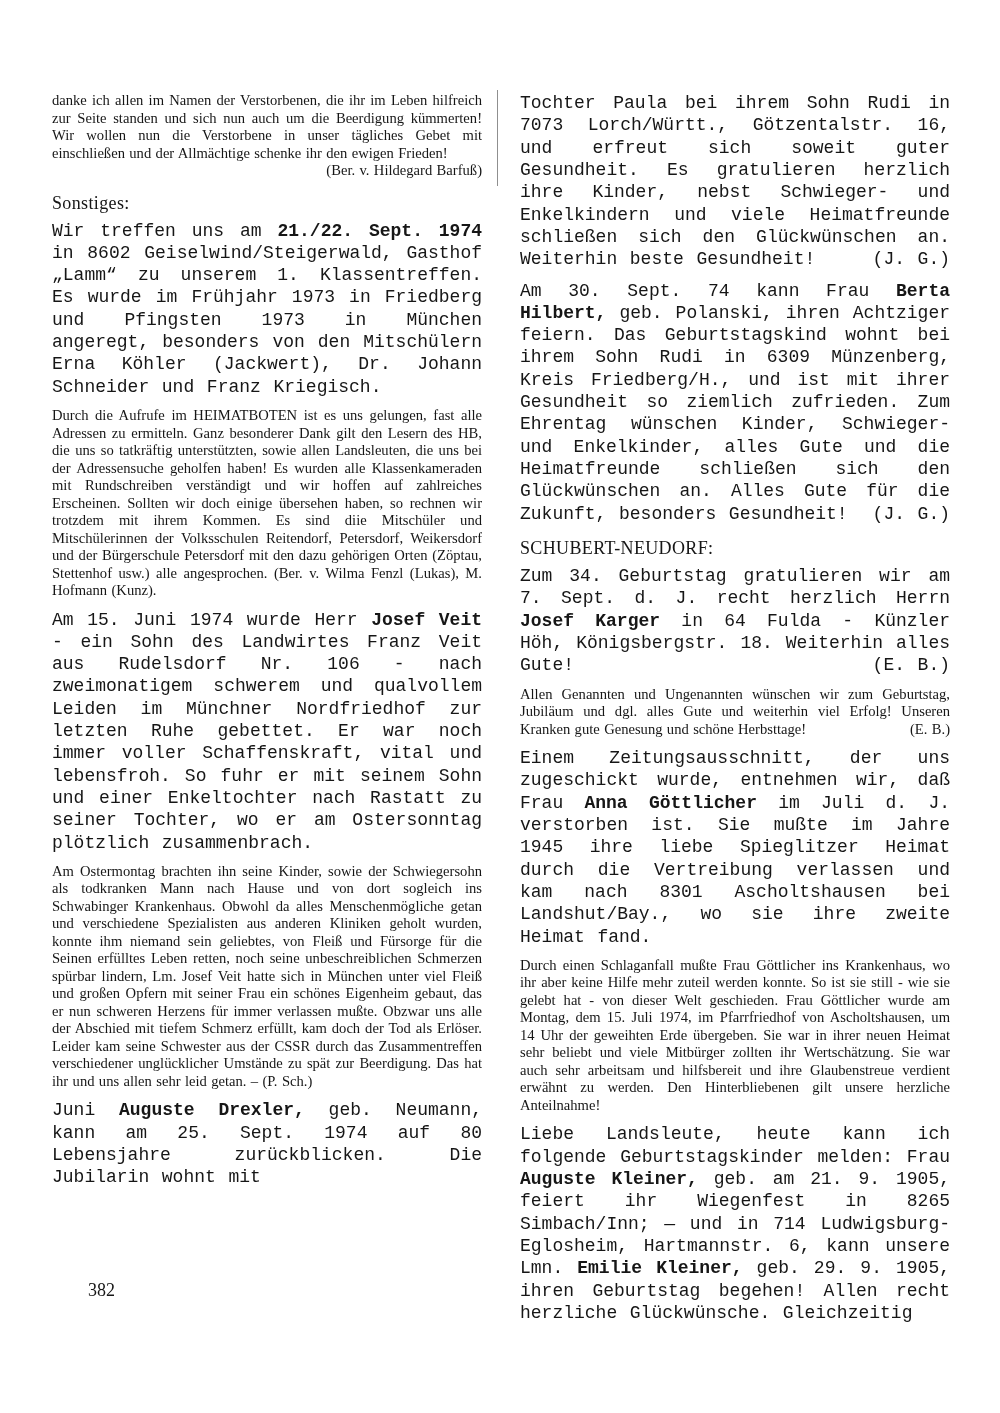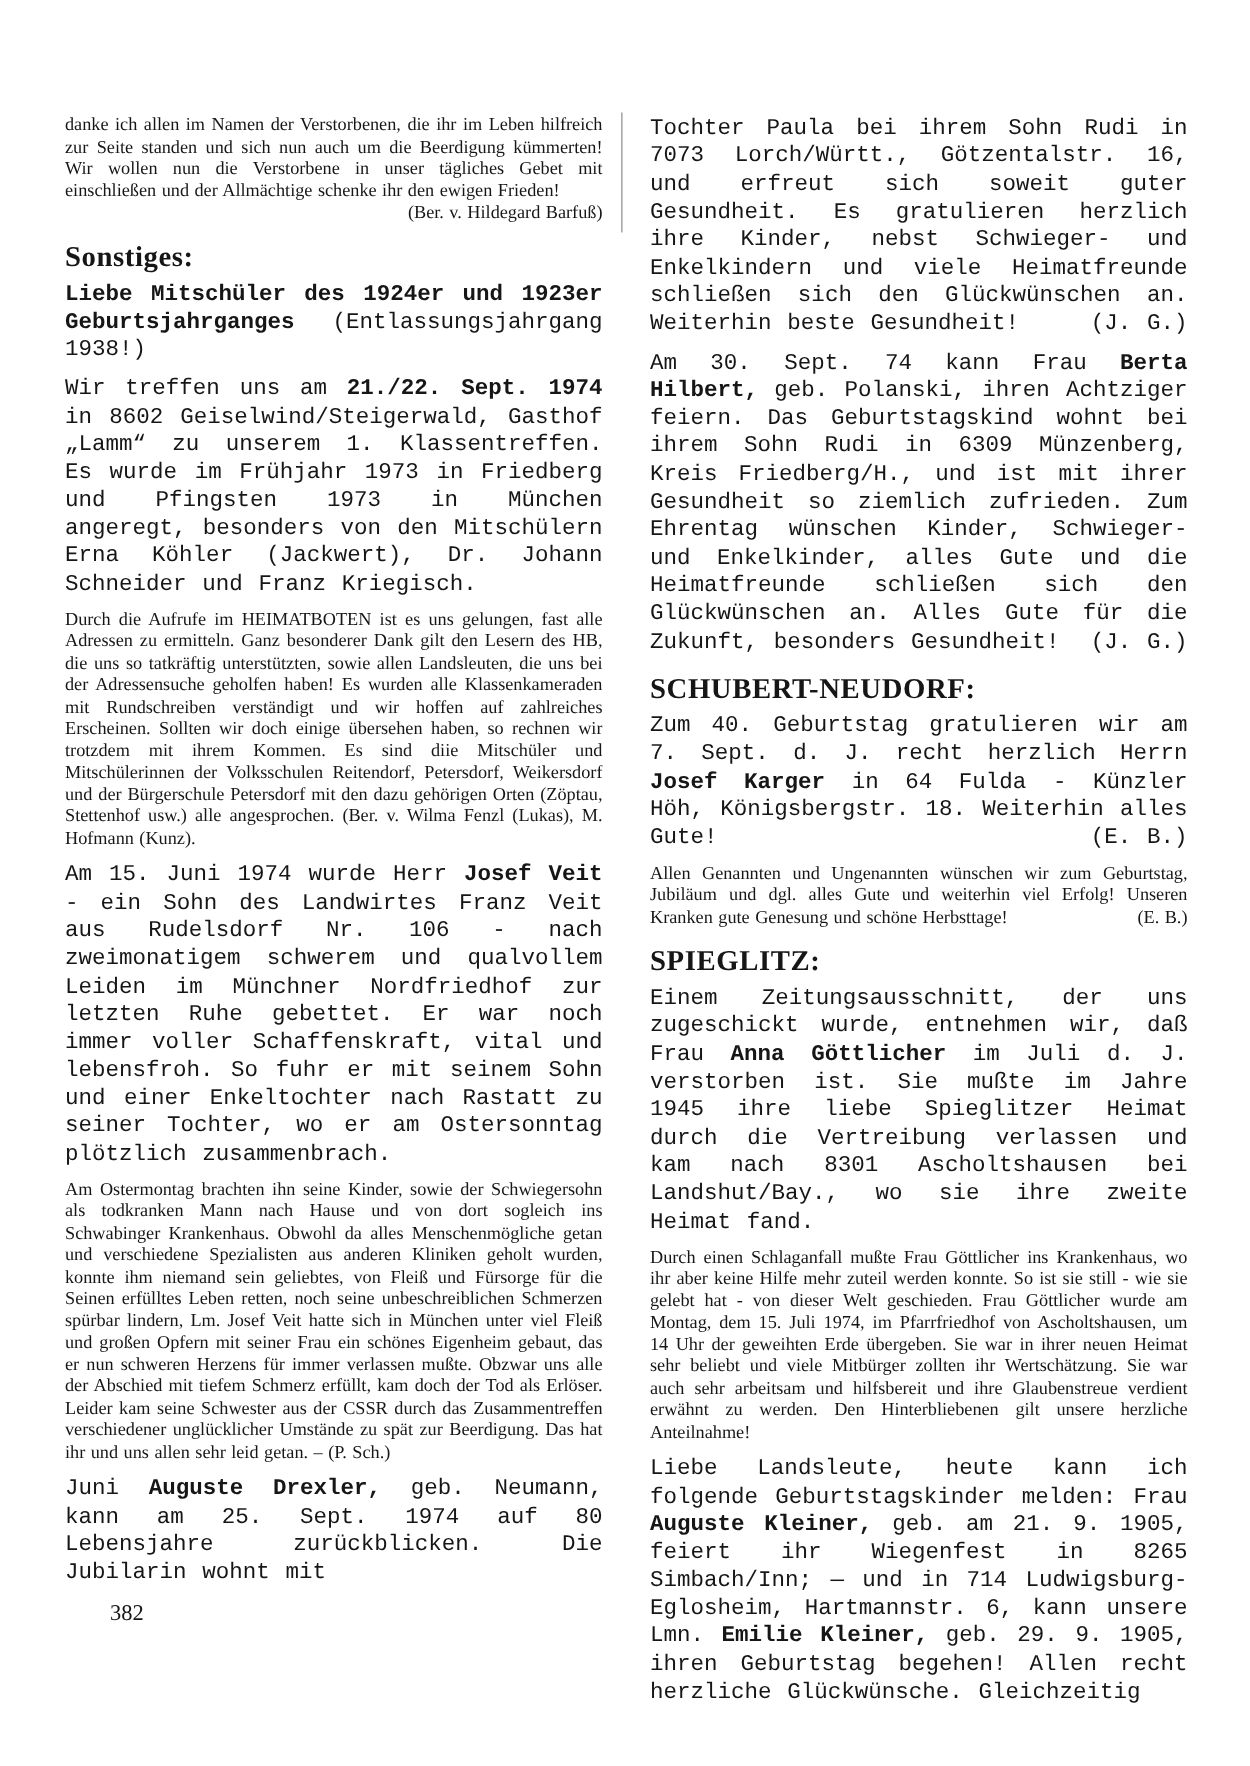--- a/index.html
+++ b/index.html
@@ -8,50 +8,48 @@
     background:#ffffff; color:#161616;
     font-family:"Liberation Serif","DejaVu Serif",serif;
   }
   .page { position:relative; width:1000px; height:1008px; box-sizing:border-box;
           padding:92px 50px 0 52px; background:#ffffff; }
   .columns { display:flex; gap:38px; align-items:flex-start; }
   .col { flex:1 1 0; min-width:0; }
   .block { margin:0 0 9px; text-align:justify; overflow:hidden; }
   .body  { font-size:18px;   line-height:1.24; word-spacing:0.10em;font-family:Liberation Mono, monospace; }
   .small { font-size:14.6px; line-height:1.20; word-spacing:0.05em; }
-  .heading { font-size:23px; font-weight:bold; margin:13px 0 6px; text-align:left;
+  .heading { font-size:18px; font-weight:normal; margin:13px 0 6px; text-align:left;
              letter-spacing:0.02em; }
   .b { font-weight:bold; }
   .sig { float:right; padding-left:12px; }
   .column-rule { position:absolute; left:497px; top:90px; width:1px; height:96px;
                  background:#8f8f8f; }
   .page-number { position:absolute; left:52px; top:1280px; font-size:18px;margin-left:36px; }
 </style>
 </head>
 <body>
 
 <div class="page">
   <div class="column-rule"></div>
   <div class="columns">
     <div class="col" id="col-left">
         <p class="block small"><span>danke ich allen im Namen der Verstorbenen, die ihr im Leben hilfreich zur Seite standen und sich nun auch um die Beerdigung kümmerten! Wir wollen nun die Verstorbene in unser tägliches Gebet mit einschließen und der Allmächtige schenke ihr den ewigen Frieden!</span><span class="sig">(Ber. v. Hildegard Barfuß)</span></p>
         <h2 class="block heading">Sonstiges:</h2>
-        <p class="block body"><span class="b">Liebe Mitschüler des 1924er und 1923er Geburtsjahrganges </span><span>(Entlassungsjahrgang 1938!)</span></p>
         <p class="block body"><span>Wir treffen uns am </span><span class="b">21./22. Sept. 1974</span><span> in 8602 Geiselwind/Steigerwald, Gasthof „Lamm“ zu unserem 1. Klassentreffen. Es wurde im Frühjahr 1973 in Friedberg und Pfingsten 1973 in München angeregt, besonders von den Mitschülern Erna Köhler (Jackwert), Dr. Johann Schneider und Franz Kriegisch.</span></p>
         <p class="block small"><span>Durch die Aufrufe im HEIMATBOTEN ist es uns gelungen, fast alle Adressen zu ermitteln. Ganz besonderer Dank gilt den Lesern des HB, die uns so tatkräftig unterstützten, sowie allen Landsleuten, die uns bei der Adressensuche geholfen haben! Es wurden alle Klassenkameraden mit Rundschreiben verständigt und wir hoffen auf zahlreiches Erscheinen. Sollten wir doch einige übersehen haben, so rechnen wir trotzdem mit ihrem Kommen. Es sind diie Mitschüler und Mitschülerinnen der Volksschulen Reitendorf, Petersdorf, Weikersdorf und der Bürgerschule Petersdorf mit den dazu gehörigen Orten (Zöptau, Stettenhof usw.) alle angesprochen. (Ber. v. Wilma Fenzl (Lukas), M. Hofmann (Kunz).</span></p>
         <p class="block body"><span>Am 15. Juni 1974 wurde Herr </span><span class="b">Josef Veit</span><span> - ein Sohn des Landwirtes Franz Veit aus Rudelsdorf Nr. 106 - nach zweimonatigem schwerem und qualvollem Leiden im Münchner Nordfriedhof zur letzten Ruhe gebettet. Er war noch immer voller Schaffenskraft, vital und lebensfroh. So fuhr er mit seinem Sohn und einer Enkeltochter nach Rastatt zu seiner Tochter, wo er am Ostersonntag plötzlich zusammenbrach.</span></p>
         <p class="block small"><span>Am Ostermontag brachten ihn seine Kinder, sowie der Schwiegersohn als todkranken Mann nach Hause und von dort sogleich ins Schwabinger Krankenhaus. Obwohl da alles Menschenmögliche getan und verschiedene Spezialisten aus anderen Kliniken geholt wurden, konnte ihm niemand sein geliebtes, von Fleiß und Fürsorge für die Seinen erfülltes Leben retten, noch seine unbeschreiblichen Schmerzen spürbar lindern, Lm. Josef Veit hatte sich in München unter viel Fleiß und großen Opfern mit seiner Frau ein schönes Eigenheim gebaut, das er nun schweren Herzens für immer verlassen mußte. Obzwar uns alle der Abschied mit tiefem Schmerz erfüllt, kam doch der Tod als Erlöser. Leider kam seine Schwester aus der CSSR durch das Zusammentreffen verschiedener unglücklicher Umstände zu spät zur Beerdigung. Das hat ihr und uns allen sehr leid getan. – (P. Sch.)</span></p>
         <p class="block body"><span>Juni </span><span class="b">Auguste Drexler,</span><span> geb. Neumann, kann am 25. Sept. 1974 auf 80 Lebensjahre zurückblicken. Die Jubilarin wohnt mit</span></p>
       </div>
     <div class="col" id="col-right">
         <p class="block body"><span>Tochter Paula bei ihrem Sohn Rudi in 7073 Lorch/Württ., Götzentalstr. 16, und erfreut sich soweit guter Gesundheit. Es gratulieren herzlich ihre Kinder, nebst Schwieger- und Enkelkindern und viele Heimatfreunde schließen sich den Glückwünschen an. Weiterhin beste Gesundheit!</span><span class="sig">(J. G.)</span></p>
         <p class="block body"><span>Am 30. Sept. 74 kann Frau </span><span class="b">Berta Hilbert,</span><span> geb. Polanski, ihren Achtziger feiern. Das Geburtstagskind wohnt bei ihrem Sohn Rudi in 6309 Münzenberg, Kreis Friedberg/H., und ist mit ihrer Gesundheit so ziemlich zufrieden. Zum Ehrentag wünschen Kinder, Schwieger- und Enkelkinder, alles Gute und die Heimatfreunde schließen sich den Glückwünschen an. Alles Gute für die Zukunft, besonders Gesundheit!</span><span class="sig">(J. G.)</span></p>
         <h2 class="block heading">SCHUBERT-NEUDORF:</h2>
-        <p class="block body"><span>Zum 40. Geburtstag gratulieren wir am 7. Sept. d. J. recht herzlich Herrn </span><span class="b">Josef Karger</span><span> in 64 Fulda - Künzler Höh, Königsbergstr. 18. Weiterhin alles Gute!</span><span class="sig">(E. B.)</span></p>
+        <p class="block body"><span>Zum 34. Geburtstag gratulieren wir am 7. Sept. d. J. recht herzlich Herrn </span><span class="b">Josef Karger</span><span> in 64 Fulda - Künzler Höh, Königsbergstr. 18. Weiterhin alles Gute!</span><span class="sig">(E. B.)</span></p>
         <p class="block small"><span>Allen Genannten und Ungenannten wünschen wir zum Geburtstag, Jubiläum und dgl. alles Gute und weiterhin viel Erfolg! Unseren Kranken gute Genesung und schöne Herbsttage!</span><span class="sig">(E. B.)</span></p>
-        <h2 class="block heading">SPIEGLITZ:</h2>
         <p class="block body"><span>Einem Zeitungsausschnitt, der uns zugeschickt wurde, entnehmen wir, daß Frau </span><span class="b">Anna Göttlicher</span><span> im Juli d. J. verstorben ist. Sie mußte im Jahre 1945 ihre liebe Spieglitzer Heimat durch die Vertreibung verlassen und kam nach 8301 Ascholtshausen bei Landshut/Bay., wo sie ihre zweite Heimat fand.</span></p>
         <p class="block small"><span>Durch einen Schlaganfall mußte Frau Göttlicher ins Krankenhaus, wo ihr aber keine Hilfe mehr zuteil werden konnte. So ist sie still - wie sie gelebt hat - von dieser Welt geschieden. Frau Göttlicher wurde am Montag, dem 15. Juli 1974, im Pfarrfriedhof von Ascholtshausen, um 14 Uhr der geweihten Erde übergeben. Sie war in ihrer neuen Heimat sehr beliebt und viele Mitbürger zollten ihr Wertschätzung. Sie war auch sehr arbeitsam und hilfsbereit und ihre Glaubenstreue verdient erwähnt zu werden. Den Hinterbliebenen gilt unsere herzliche Anteilnahme!</span></p>
         <p class="block body"><span>Liebe Landsleute, heute kann ich folgende Geburtstagskinder melden: Frau </span><span class="b">Auguste Kleiner,</span><span> geb. am 21. 9. 1905, feiert ihr Wiegenfest in 8265 Simbach/Inn; — und in 714 Ludwigsburg-Eglosheim, Hartmannstr. 6, kann unsere Lmn. </span><span class="b">Emilie Kleiner,</span><span> geb. 29. 9. 1905, ihren Geburtstag begehen! Allen recht herzliche Glückwünsche. Gleichzeitig</span></p>
       </div>
   </div>
   <div class="page-number">382</div>
 </div>
 
 </body></html>

